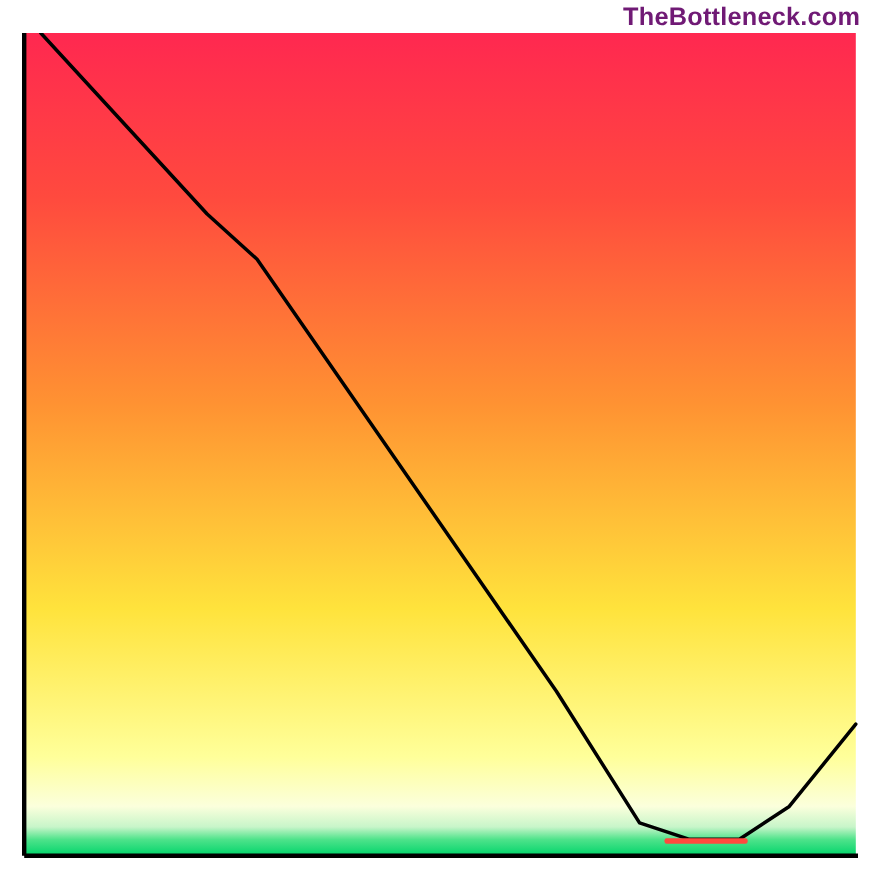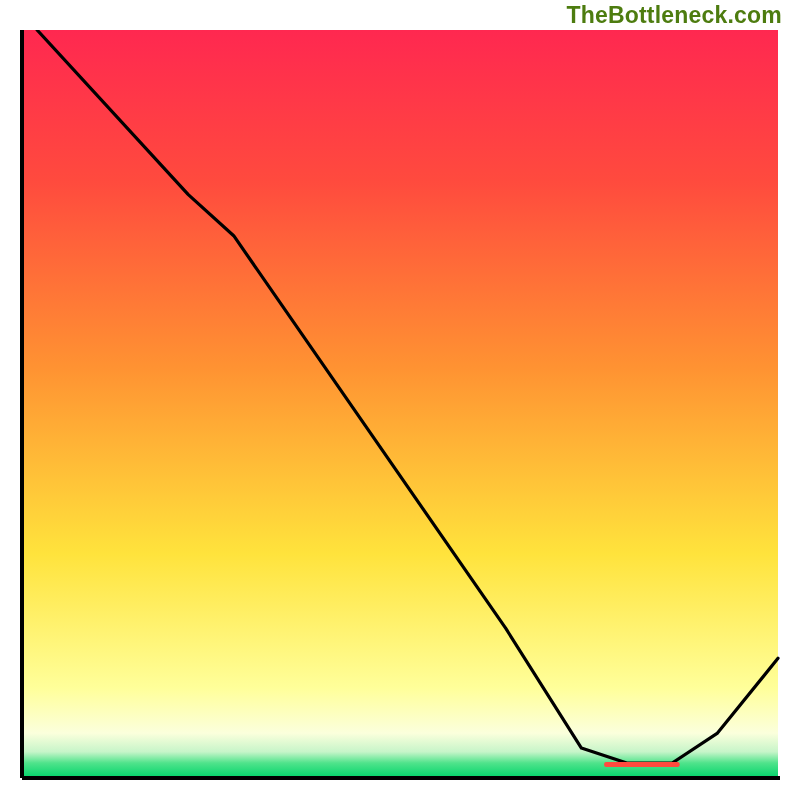--- a/index.html
+++ b/index.html
@@ -15,21 +15,21 @@
     position: relative;
     width: 800px;
     height: 800px;
   }
   .watermark {
     position: absolute;
     top: 2px;
     right: 18px;
     font-size: 23px;
     font-weight: bold;
-    color: #4d7c0f;
+    color: #701a75;
     letter-spacing: 0.2px;
   }
   .plot-area {
     position: absolute;
     left: 20px;
     top: 30px;
     width: 760px;
     height: 750px;
     box-sizing: border-box;
   }

